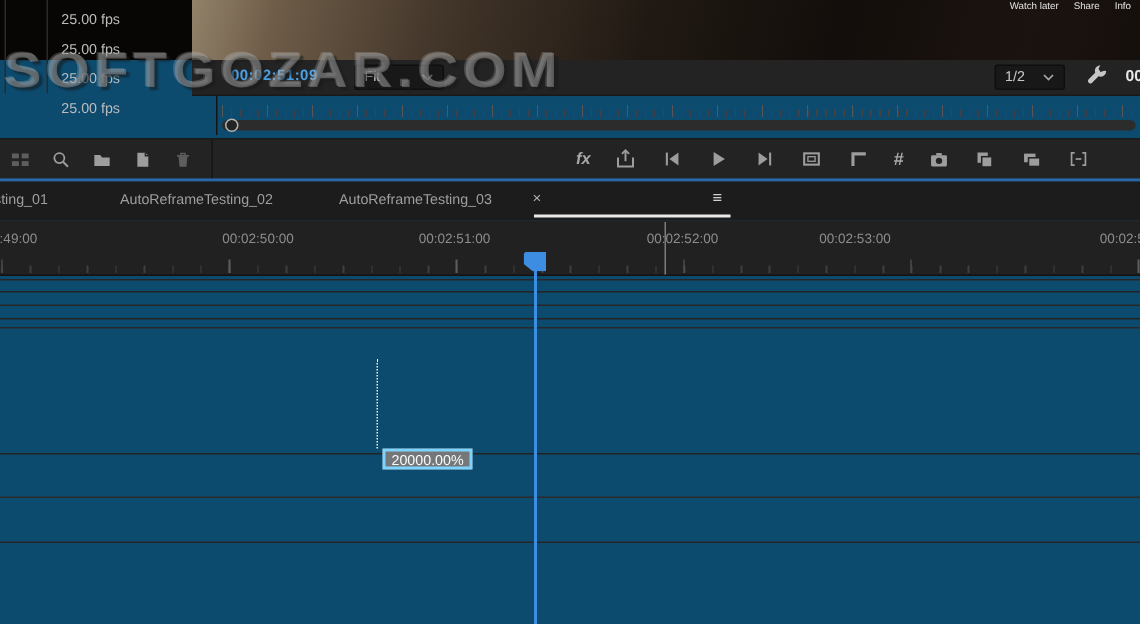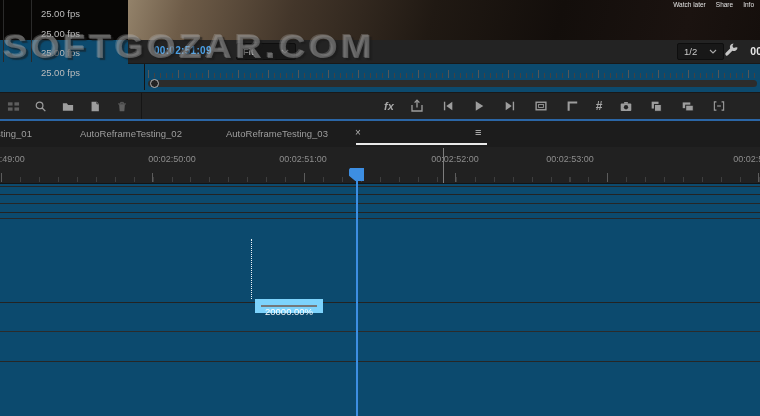--- a/index.html
+++ b/index.html
@@ -22,21 +22,21 @@
   #fps-list{position:absolute;left:0;top:4px;width:80px;z-index:2;}
   .fps-row{height:19.5px;line-height:19.5px;text-align:right;font-size:9.5px;color:#bcbcbc;}
   .grid-v{position:absolute;top:0;width:1px;height:62px;background:#2a2a2a;}
 
   
   #monitor-bar{position:absolute;left:128px;top:40px;width:632px;height:24px;background:#232323;border-bottom:1px solid #191919;}
   #tc{position:absolute;left:26px;top:5px;font-size:10px;font-weight:bold;color:#4aa1e8;letter-spacing:.3px;}
   .dropdown{position:absolute;top:3px;height:17px;background:#181818;border:1px solid #0e0e0e;border-radius:2px;
     color:#c9c9c9;font-size:9.5px;display:flex;align-items:center;justify-content:space-between;padding:0 6px;cursor:pointer;}
   #fit-select{left:108px;width:60px;}
-  #res-select{right:36px;width:47px;justify-content:space-between;}
+  #res-select{right:50px;width:47px;justify-content:space-between;}
   .chev{color:#aaa;flex:0 0 auto;margin-left:4px;}
   #wrench-btn{position:absolute;right:19px;top:3px;width:17px;height:17px;color:#c6c6c6;cursor:pointer;}
   #dur-partial{position:absolute;right:-2px;top:5px;font-size:10.5px;font-weight:bold;color:#e9e9e9;}
 
   
   #scrubber{position:absolute;left:144px;top:64px;width:616px;height:26px;border-left:1px solid #141414;}
   #scrub-ticks{position:absolute;left:3px;right:0;top:6px;height:8px;
     background:
       repeating-linear-gradient(90deg,#565656 0 1px,transparent 1px 30px),
       repeating-linear-gradient(90deg,#424242 0 1px,transparent 1px 6px);
@@ -97,21 +97,21 @@
   .kf{position:absolute;top:15px;width:9px;height:9px;background:#c9ced6;border:1px solid #5d6878;cursor:grab;z-index:2;}
   #kf1{left:121px;} #kf2{left:156px;}
   #kf-connector{position:absolute;left:125px;top:13px;width:40px;height:1.5px;background:#51607e;}
   #rubber-left{position:absolute;left:0;top:59px;width:122px;height:1.5px;background:#f4f6f9;cursor:ns-resize;}
   #rubber-step{position:absolute;left:124px;top:25px;width:1.5px;height:35px;background:#f4f6f9;}
   #rubber-right{position:absolute;left:164px;top:26px;right:2px;height:1.5px;background:rgba(244,246,249,0.85);cursor:ns-resize;}
   #dotted-line{position:absolute;left:251px;top:239px;width:0;height:60px;border-left:1px dotted #eef2f7;z-index:4;}
 
   
   #speed-tooltip{position:absolute;left:255px;top:299px;height:14px;line-height:13px;padding:0 4px;
-    background:rgba(122,122,122,0.95);border:6px solid #7dd3fc;font-size:9.5px;color:#fbfbfb;z-index:6;}
+    background:rgba(122,122,122,0.95);border:2px solid #7dd3fc;font-size:9.5px;color:#fbfbfb;z-index:6;}
 
   
   #wm{position:absolute;left:0;top:28px;z-index:7;pointer-events:none;}
   #wm-title{display:inline-block;margin-left:3px;font-size:33px;font-weight:bold;letter-spacing:3px;
     transform:scaleX(1.12);transform-origin:left center;color:rgba(150,150,150,0.50);
     text-shadow:2px 2px 1px rgba(25,25,25,0.55), -1px -1px 0 rgba(200,200,200,0.25);}
   #wm-sub{display:block;margin:-3px 0 0 8px;font-size:17px;color:rgba(152,152,152,0.55);}
 </style>
 </head>
 <body>

